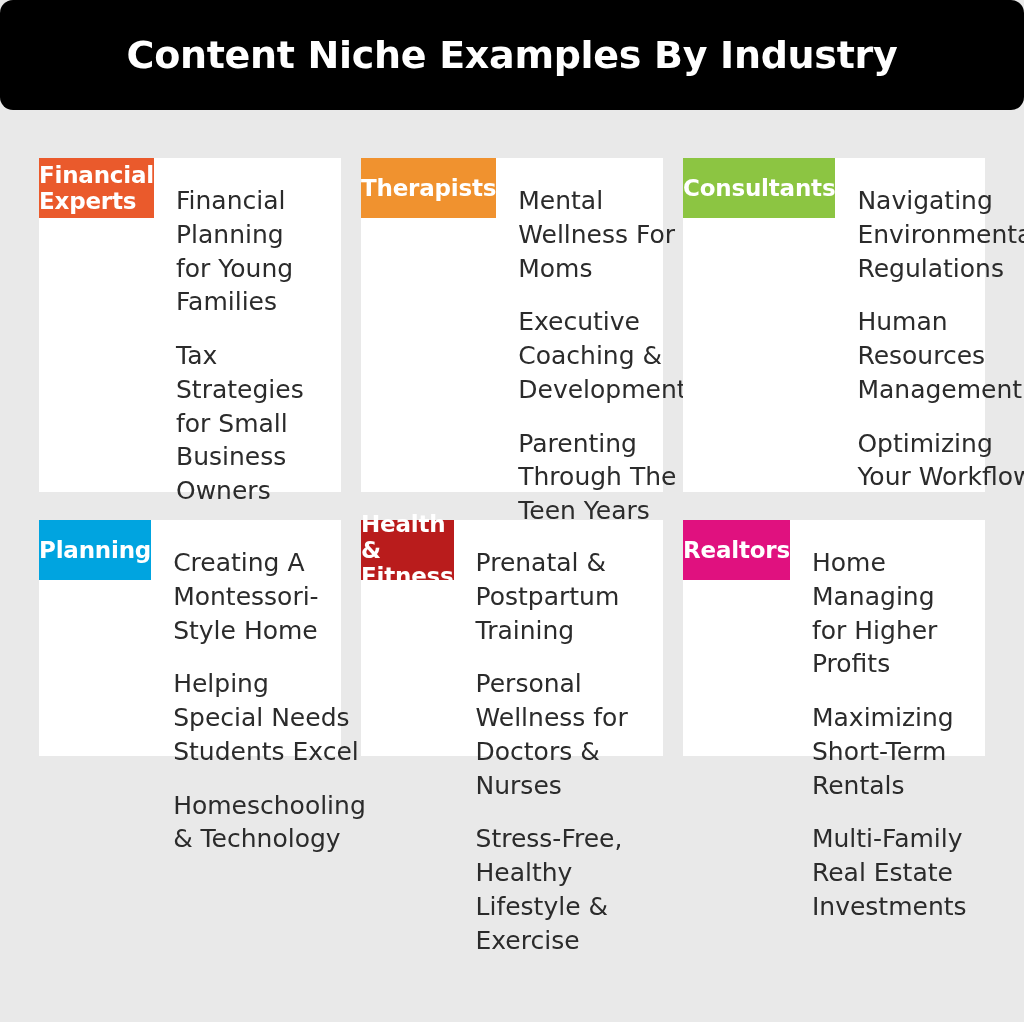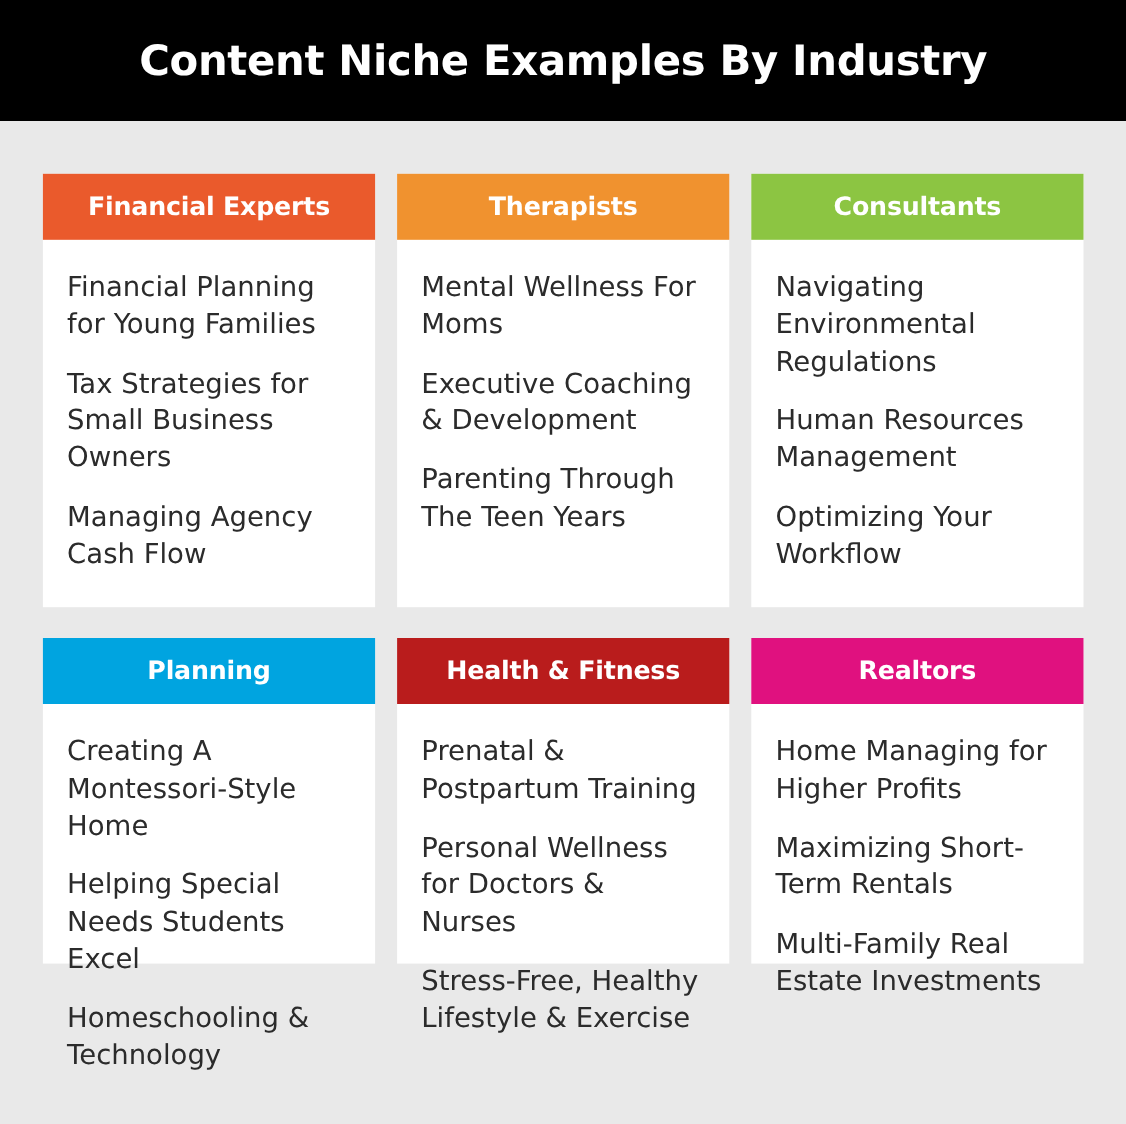--- a/index.html
+++ b/index.html
@@ -20,20 +20,21 @@
     background: #e9e9e9;
     box-sizing: border-box;
   }
   .title-bar {
     width: 100%;
     height: 110px;
     background: #000000;
     display: flex;
     align-items: center;
     justify-content: center;
+    border-radius: 13px;
   }
   .title-bar h1 {
     margin: 0;
     color: #ffffff;
     font-family: "DejaVu Sans", sans-serif;
     font-size: 38px;
     font-weight: bold;
     letter-spacing: -0.3px;
     text-align: center;
   }
@@ -42,21 +43,21 @@
     grid-template-columns: repeat(3, 302px);
     column-gap: 20px;
     row-gap: 28px;
     justify-content: center;
     padding: 48px 0 0 0;
   }
   .card {
     background: #ffffff;
     width: 302px;
     display: flex;
-    flex-direction: column;
+    flex-direction: row;
   }
   .card-header {
     height: 60px;
     display: flex;
     align-items: center;
     justify-content: center;
     color: #ffffff;
     font-family: "DejaVu Sans", sans-serif;
     font-size: 23px;
     font-weight: bold;

